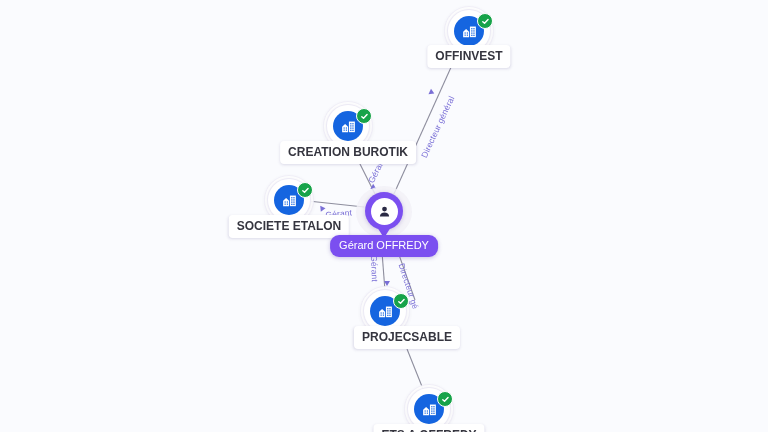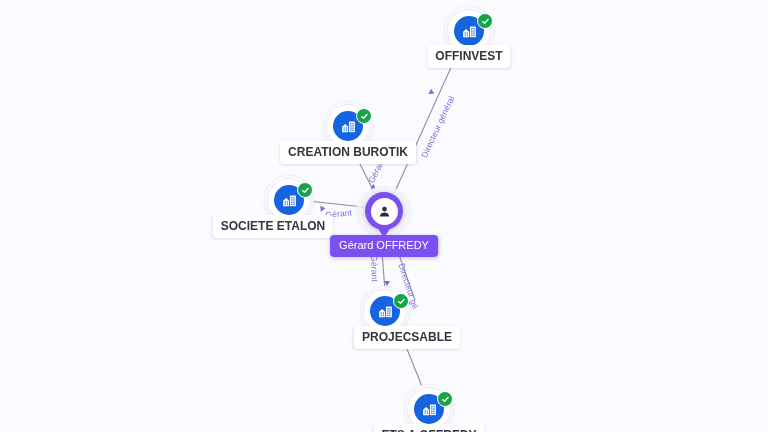--- a/index.html
+++ b/index.html
@@ -289,21 +289,21 @@
               <rect x="17.4" y="16.5" width="1.8" height="1.8"></rect>
             </g>
           </svg>
         </div>
         <div class="verified-badge">
           <svg width="9" height="9" viewBox="0 0 12 12">
             <path d="M2.4 6.2 L4.7 8.4 L9.4 3.4" stroke="#ffffff" stroke-width="1.9" fill="none" stroke-linecap="round" stroke-linejoin="round"></path>
           </svg>
         </div>
       </div>
-      <div class="node-label" style="left: 273px; top: 215px; text-align: center;">SOCIETE ETALON</div>
+      <div class="node-label" style="left: 289px; top: 215px; text-align: center;">SOCIETE ETALON</div>
       <div class="node" style="left: 385px; top: 311px;">
         <div class="company-halo extra"></div>
         <div class="company-halo"></div>
         <div class="company-disc">
           <svg width="17" height="17" viewBox="0 0 24 24">
             <g fill="#ffffff">
               <path d="M3 12.2 L7.2 8.6 L11.4 12.2 L11.4 20 L3 20 Z"></path>
               <path d="M12.6 5 L21 5 L21 20 L12.6 20 Z"></path>
             </g>
             <g fill="#1565e0">
@@ -367,16 +367,16 @@
           <div class="person-inner">
             <svg width="15" height="15" viewBox="0 0 24 24">
               <g fill="#2b2b45">
                 <circle cx="12" cy="8" r="3.8"></circle>
                 <path d="M4.6 20 C4.6 15.8 8 13.4 12 13.4 C16 13.4 19.4 15.8 19.4 20 Z"></path>
               </g>
             </svg>
           </div>
         </div>
       </div>
-      <div class="person-label" style="left: 384px; top: 235px;">Gérard OFFREDY</div>
+      <div class="person-label" style="left: 384px; top: 235px; border-radius: 9px;">Gérard OFFREDY</div>
     </div>
 
 </div>
 
 </body></html>

